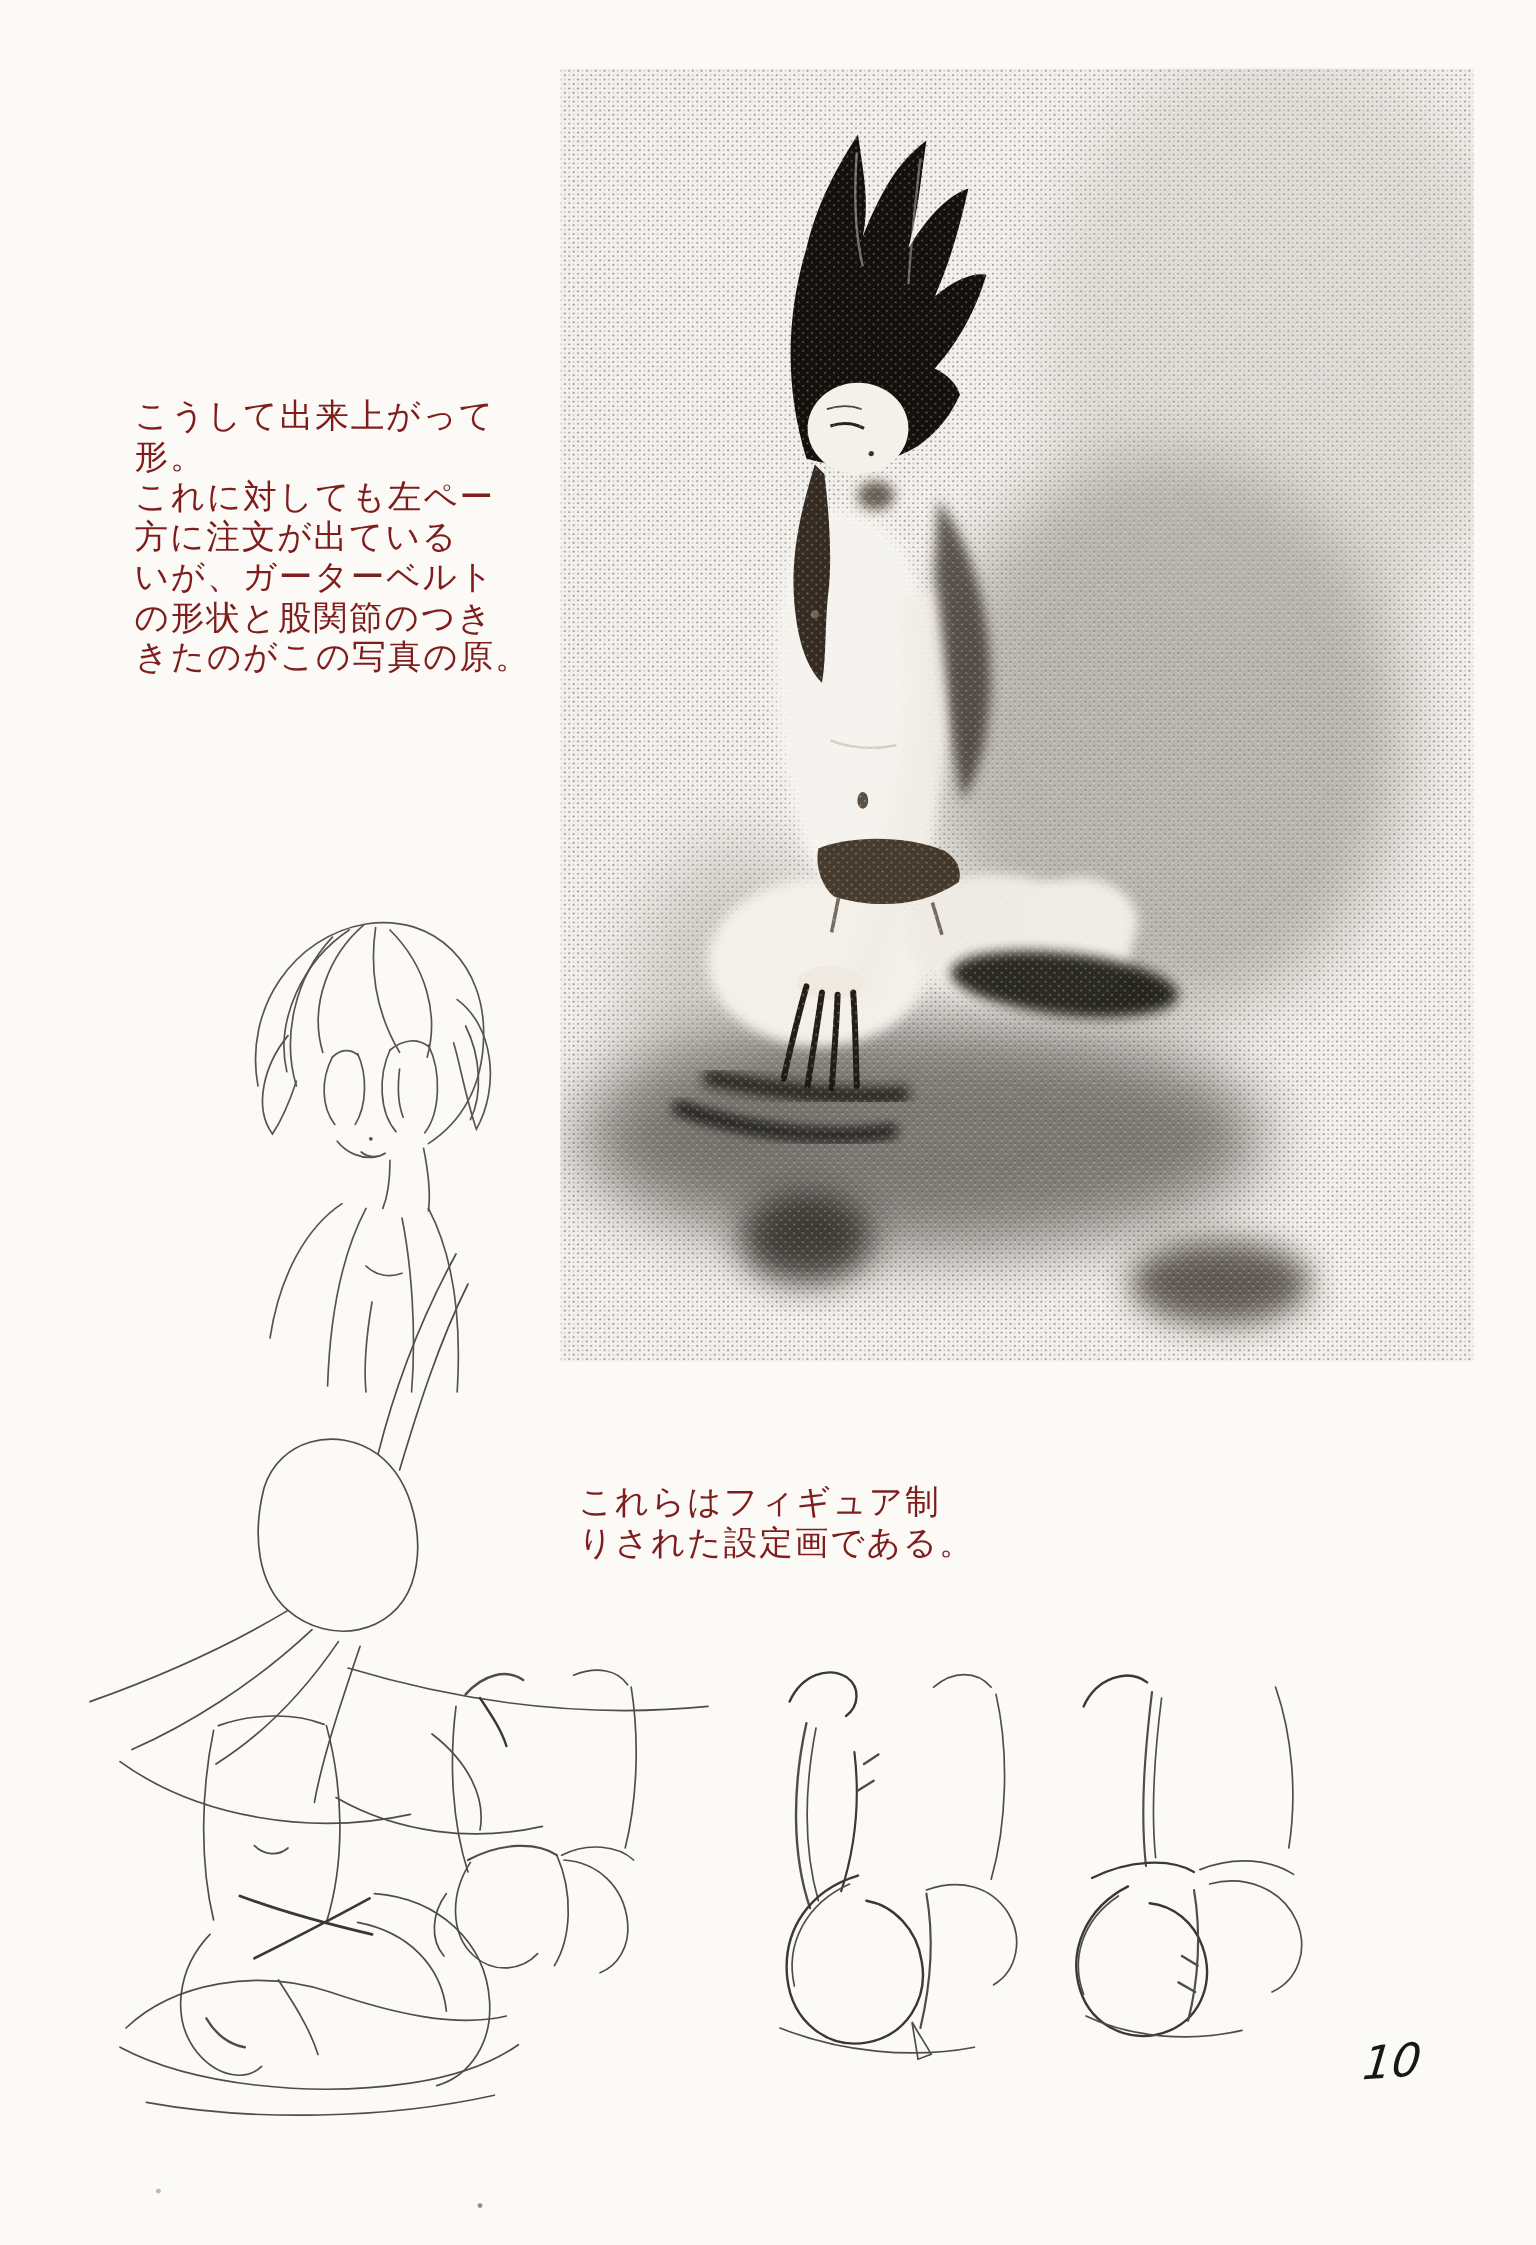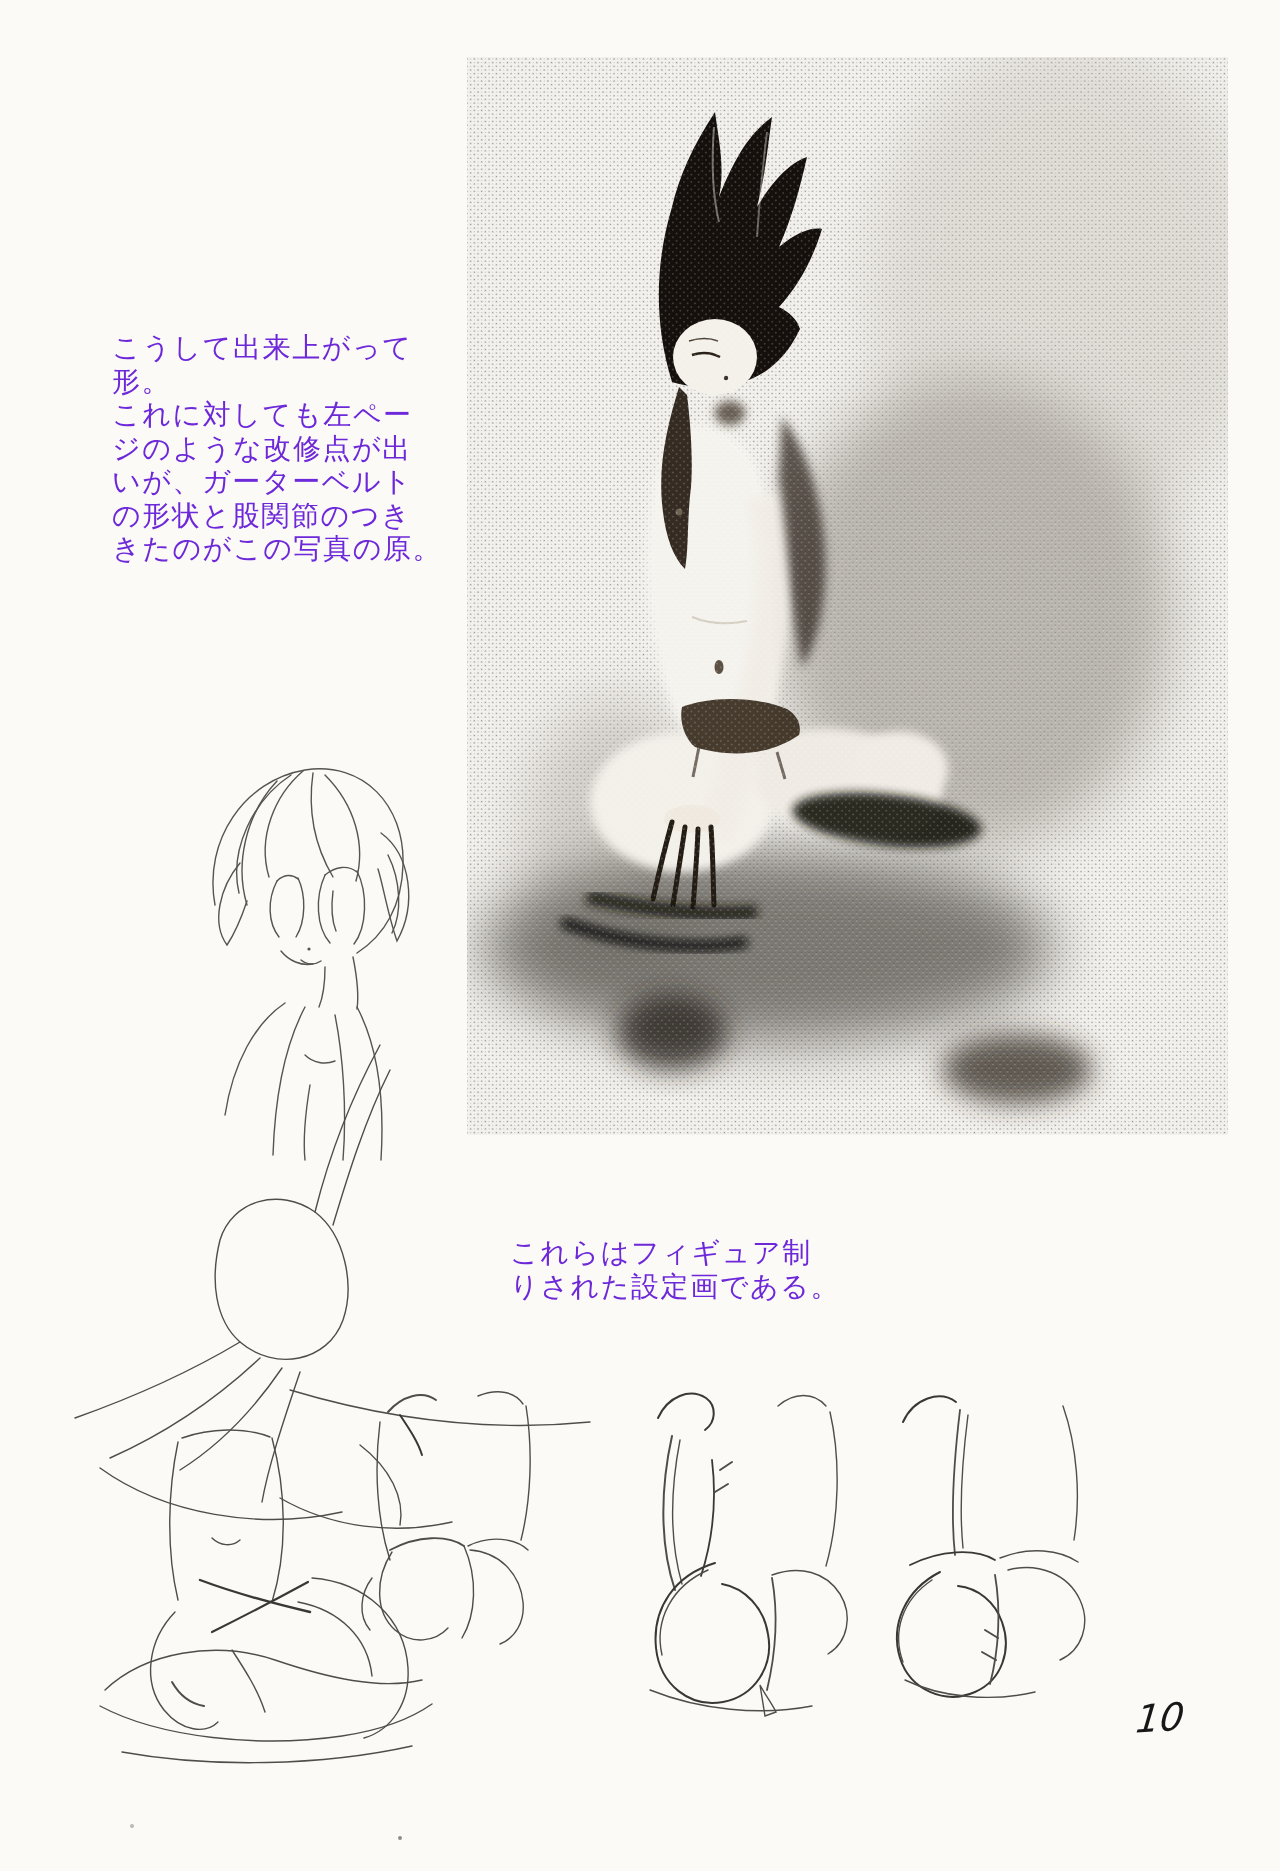--- a/index.html
+++ b/index.html
@@ -6,21 +6,21 @@
   .page{
     position:relative;
     width:1280px;height:1871px;
     margin:0 auto;
     background:#fbfaf7;
     overflow:hidden;
     font-family:"Liberation Serif","DejaVu Serif",serif;
   }
   .jp-block{
     position:absolute;
-    color:#6d28d9;
+    color:#7f1d1d;
     font-size:28px;
     line-height:33.5px;
     letter-spacing:1.6px;
     white-space:nowrap;
   }
   .jp-block div{white-space:nowrap;}
   .photo{
     position:absolute;
     left:467px;top:57px;
     width:761px;height:1078px;
@@ -44,21 +44,21 @@
 </style>
 </head>
 <body>
 
 <div class="page">
 
   <div class="jp-block" style="left:112px;top:331px;">
     <div>こうして出来上がって</div>
     <div>形。</div>
     <div>これに対しても左ペー</div>
-    <div>ジのような改修点が出</div>
+    <div>方に注文が出ている</div>
     <div>いが、ガーターベルト</div>
     <div>の形状と股関節のつき</div>
     <div>きたのがこの写真の原。</div>
   </div>
 
   <div class="photo">
     <svg viewBox="0 0 761 1078">
       <defs>
         <pattern id="ht" width="5.2" height="5.2" patternUnits="userSpaceOnUse" patternTransform="rotate(45)">
           <rect width="5.2" height="5.2" fill="#f3f1ed"></rect>
@@ -163,21 +163,21 @@
         <path d="M 100,248 C 70,268 48,308 40,360"></path>
         <path d="M 120,252 C 100,290 90,340 88,400"></path>
         <path d="M 172,252 C 192,290 200,340 196,405"></path>
         <path d="M 150,260 C 158,300 162,355 158,405"></path>
         <path d="M 120,300 C 128,308 140,310 150,306"></path>
         <path d="M 125,330 C 120,360 118,385 120,405"></path>
       </g>
     </svg>
   </div>
 
-  <div class="jp-block" style="left:510px;top:1236px;">
+  <div class="jp-block" style="left:482px;top:1236px;">
     <div>これらはフィギュア制</div>
     <div>りされた設定画である。</div>
   </div>
 
   <div class="sketch" style="left:60px;top:990px;width:1080px;height:820px;">
     <svg viewBox="0 0 1080 820" fill="none" stroke="#4f4d4a" stroke-width="1.4" stroke-linecap="round">
 
       <g>
         <path d="M 160,250 C 150,290 155,330 180,352 C 215,382 268,372 283,330 C 295,295 285,245 255,222 C 220,197 172,210 160,250"></path>
         <path d="M 255,222 C 268,170 290,110 320,55"></path>

